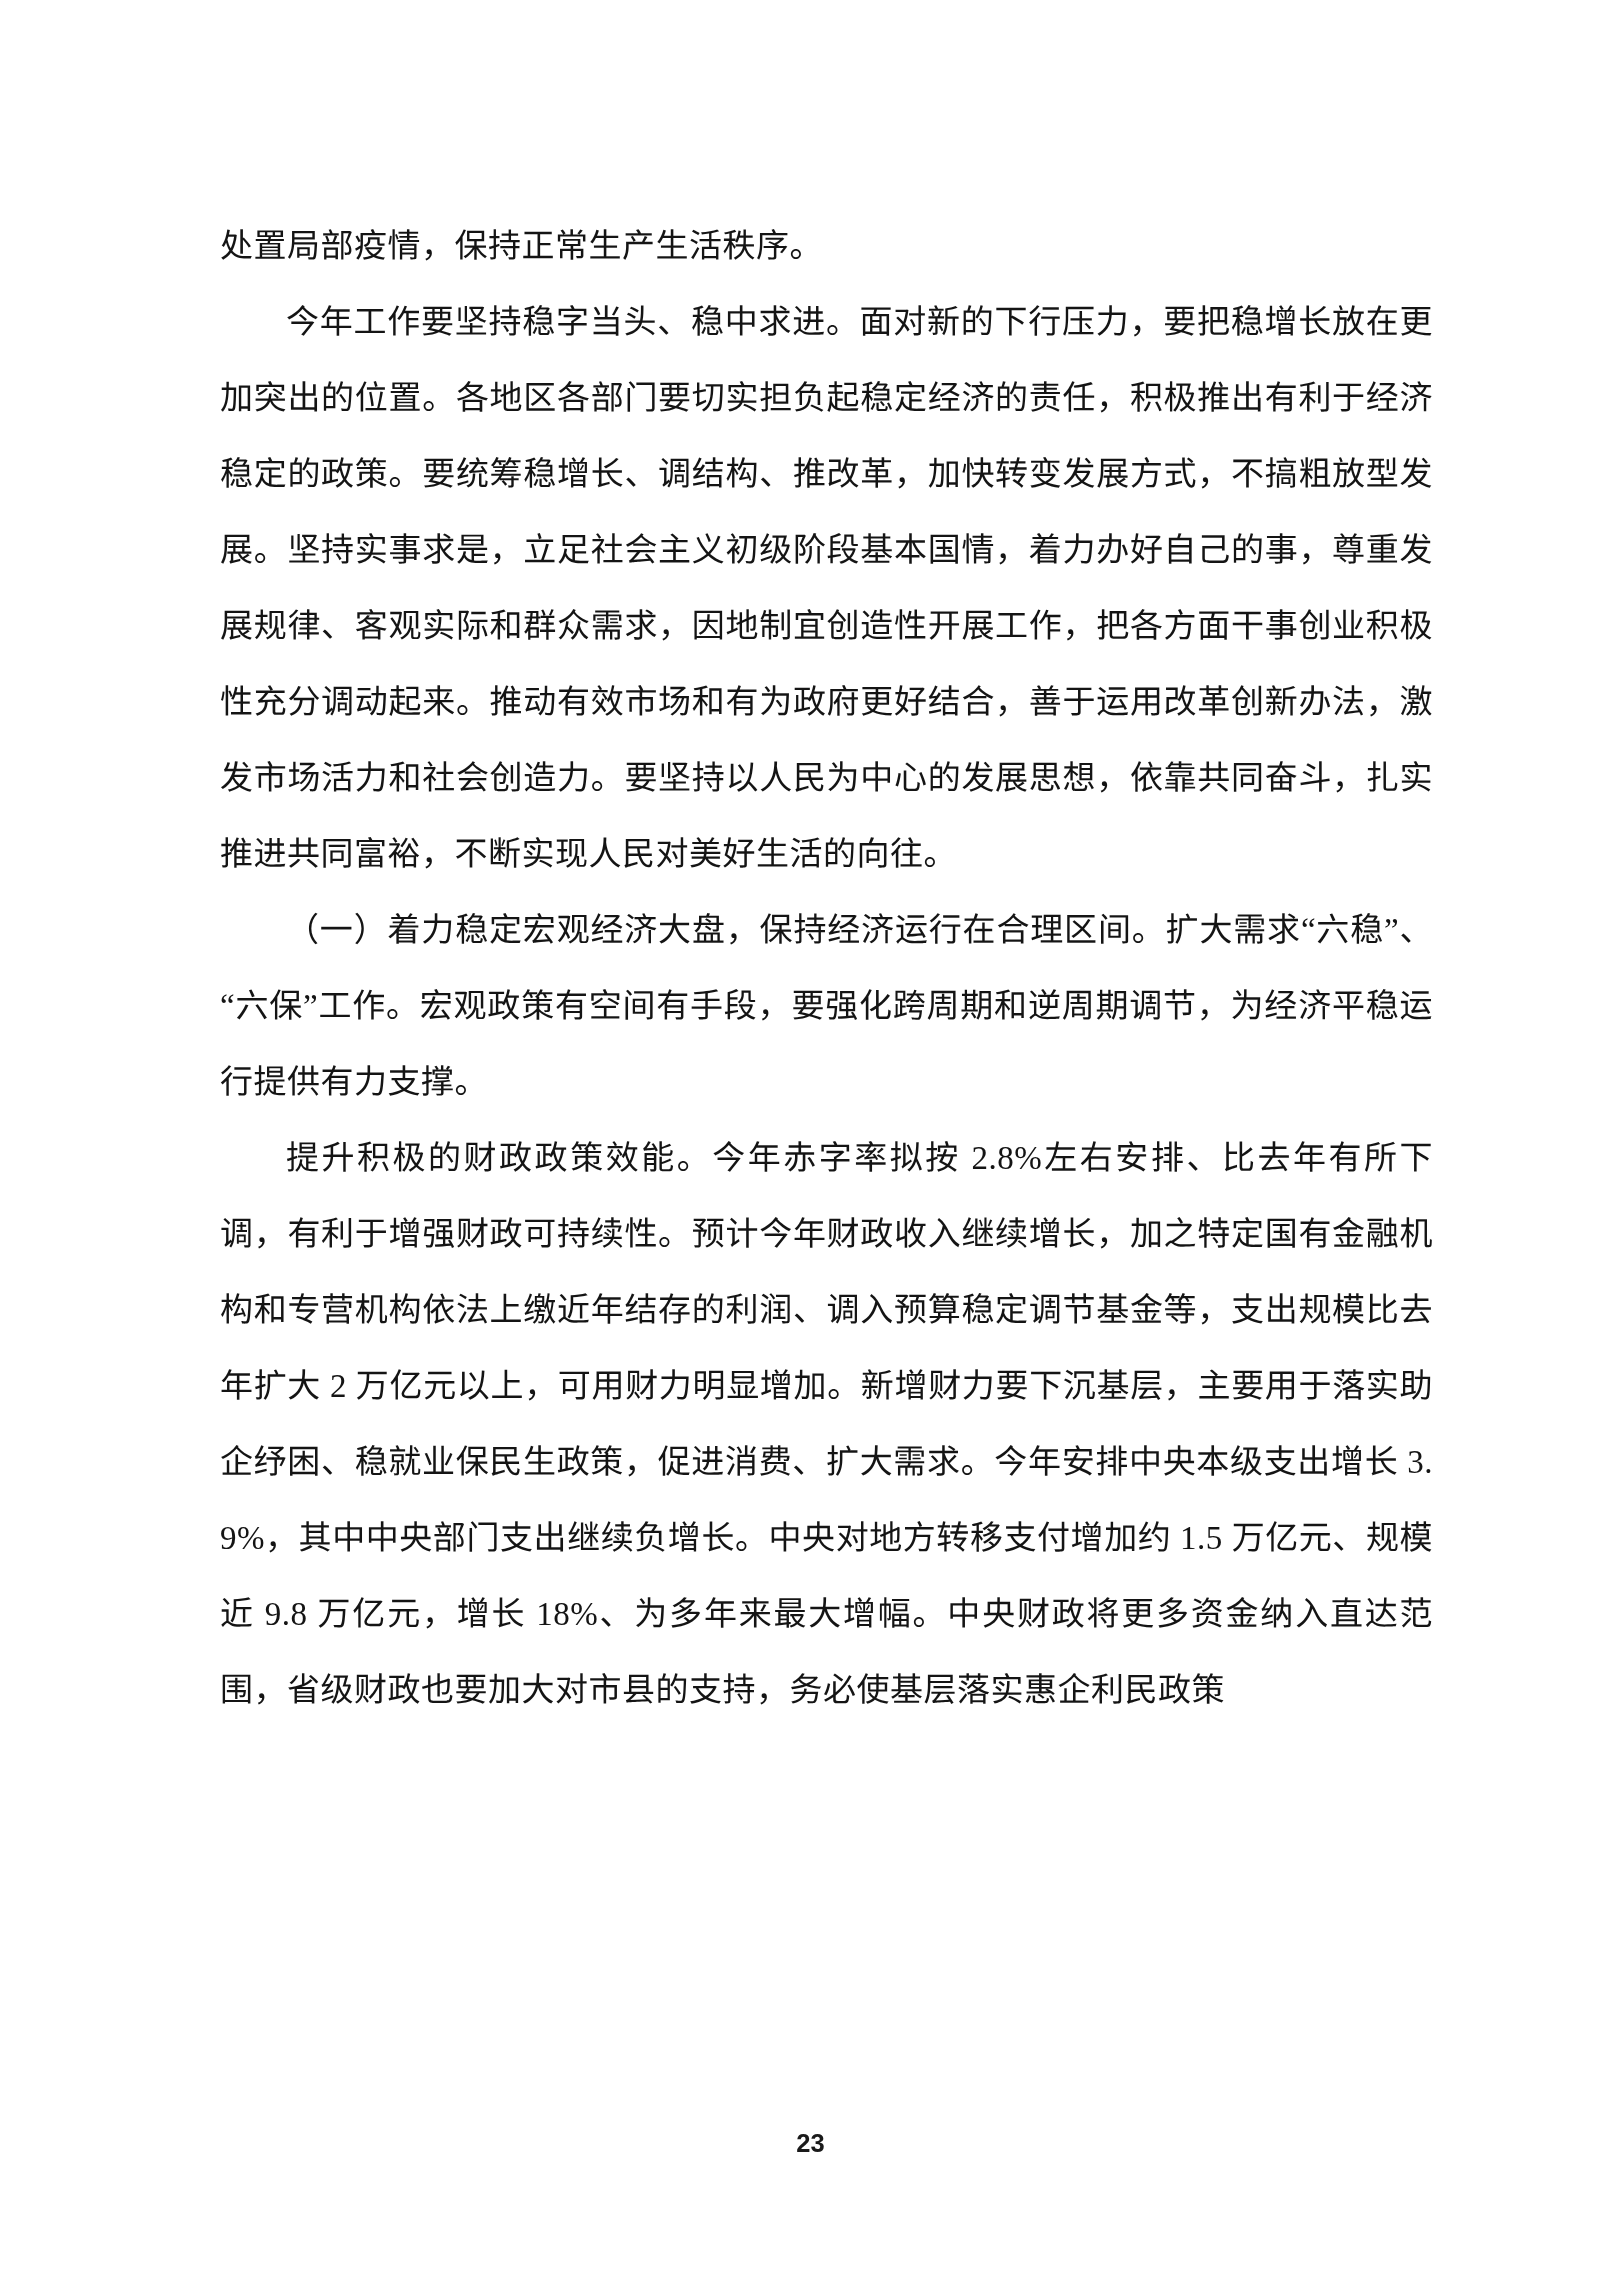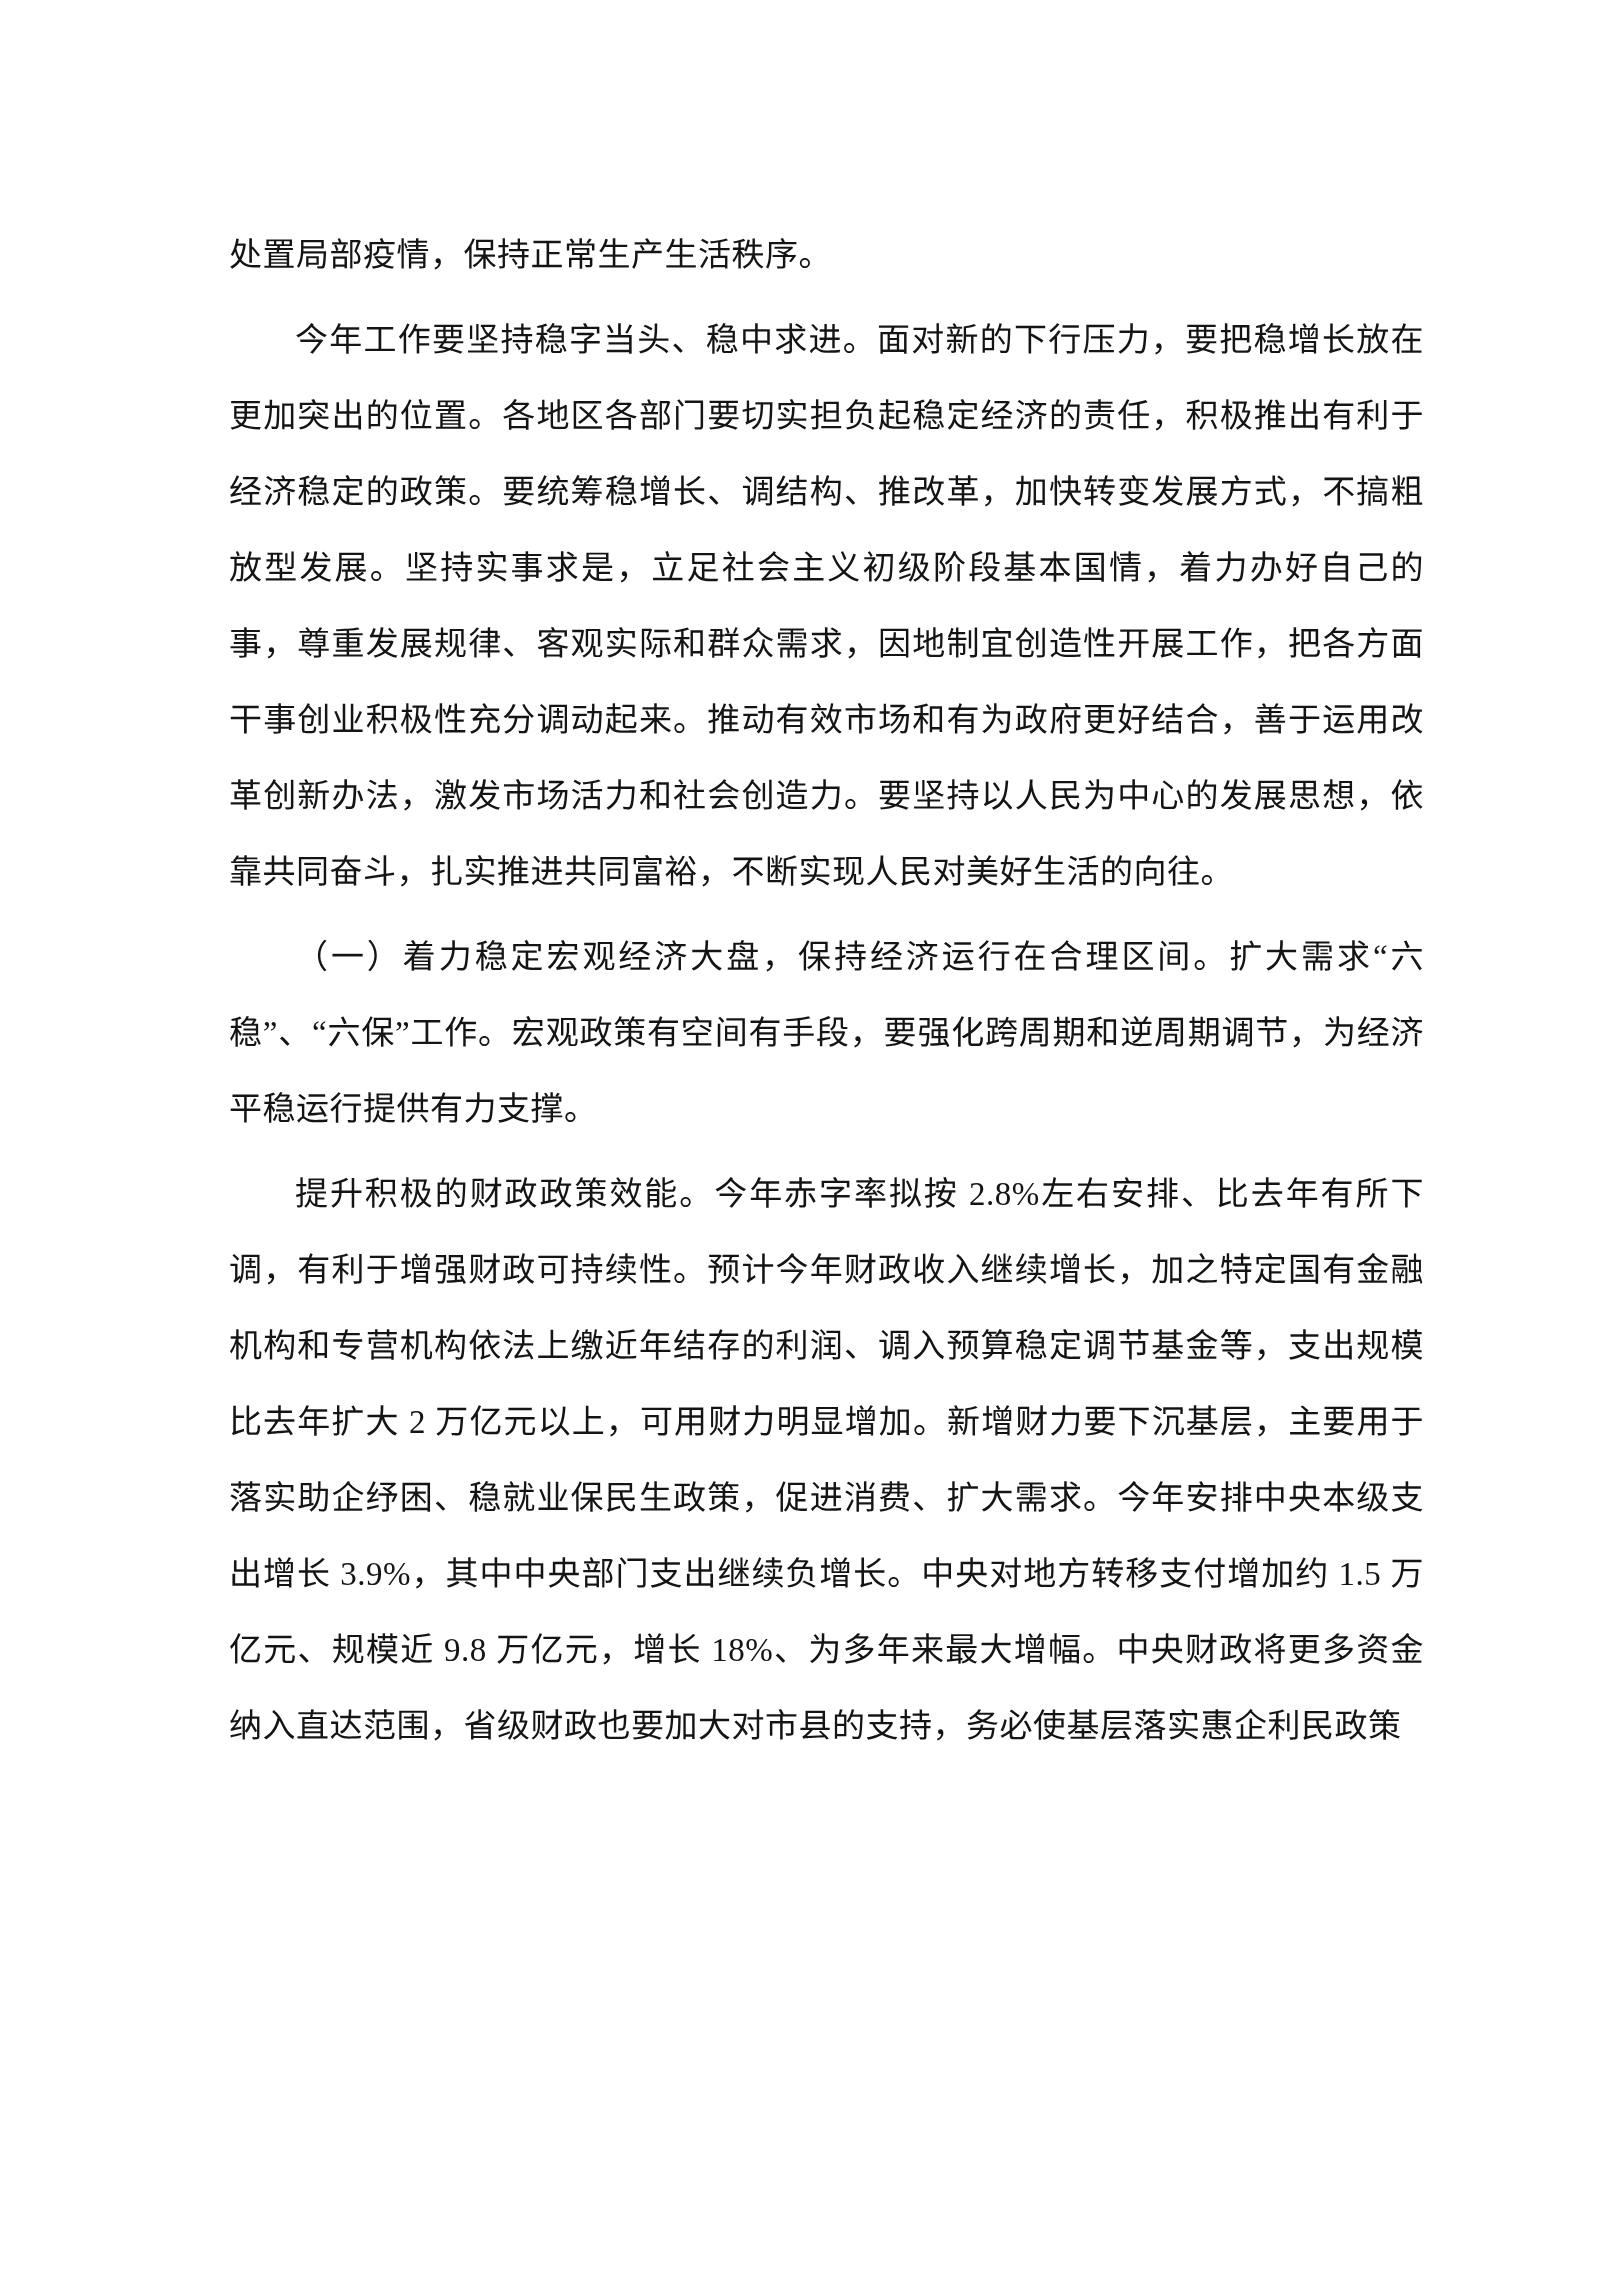--- a/index.html
+++ b/index.html
@@ -20,21 +20,21 @@
     position: absolute;
     left: 220px;
     top: 208px;
     width: 1213px;
     font-size: 33px;
     line-height: 76px;
     text-align: justify;
     letter-spacing: 0.5px;
   }
   .content p {
-    margin: 9px;
+    margin: 0;
     padding: 0;
     word-break: break-all;
   }
   .content p.indent {
     text-indent: 2em;
   }
   .footer {
     position: absolute;
     left: 0;
     top: 2129px;
@@ -51,15 +51,18 @@
 
 <div class="page">
 
   <div class="content">
     <p>处置局部疫情，保持正常生产生活秩序。</p>
     <p class="indent">今年工作要坚持稳字当头、稳中求进。面对新的下行压力，要把稳增长放在更加突出的位置。各地区各部门要切实担负起稳定经济的责任，积极推出有利于经济稳定的政策。要统筹稳增长、调结构、推改革，加快转变发展方式，不搞粗放型发展。坚持实事求是，立足社会主义初级阶段基本国情，着力办好自己的事，尊重发展规律、客观实际和群众需求，因地制宜创造性开展工作，把各方面干事创业积极性充分调动起来。推动有效市场和有为政府更好结合，善于运用改革创新办法，激发市场活力和社会创造力。要坚持以人民为中心的发展思想，依靠共同奋斗，扎实推进共同富裕，不断实现人民对美好生活的向往。</p>
     <p class="indent">（一）着力稳定宏观经济大盘，保持经济运行在合理区间。扩大需求“六稳”、“六保”工作。宏观政策有空间有手段，要强化跨周期和逆周期调节，为经济平稳运行提供有力支撑。</p>
     <p class="indent">提升积极的财政政策效能。今年赤字率拟按 2.8%左右安排、比去年有所下调，有利于增强财政可持续性。预计今年财政收入继续增长，加之特定国有金融机构和专营机构依法上缴近年结存的利润、调入预算稳定调节基金等，支出规模比去年扩大 2 万亿元以上，可用财力明显增加。新增财力要下沉基层，主要用于落实助企纾困、稳就业保民生政策，促进消费、扩大需求。今年安排中央本级支出增长 3.9%，其中中央部门支出继续负增长。中央对地方转移支付增加约 1.5 万亿元、规模近 9.8 万亿元，增长 18%、为多年来最大增幅。中央财政将更多资金纳入直达范围，省级财政也要加大对市县的支持，务必使基层落实惠企利民政策</p>
   </div>
 
+  <div class="footer">
+    <span>23</span>
+  </div>
 
 </div>
 
 
 </body></html>

